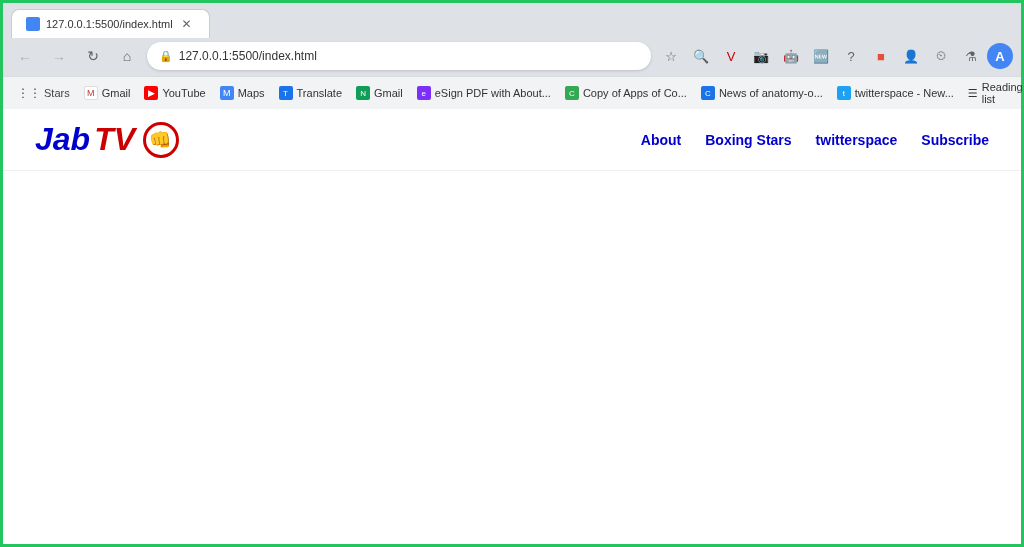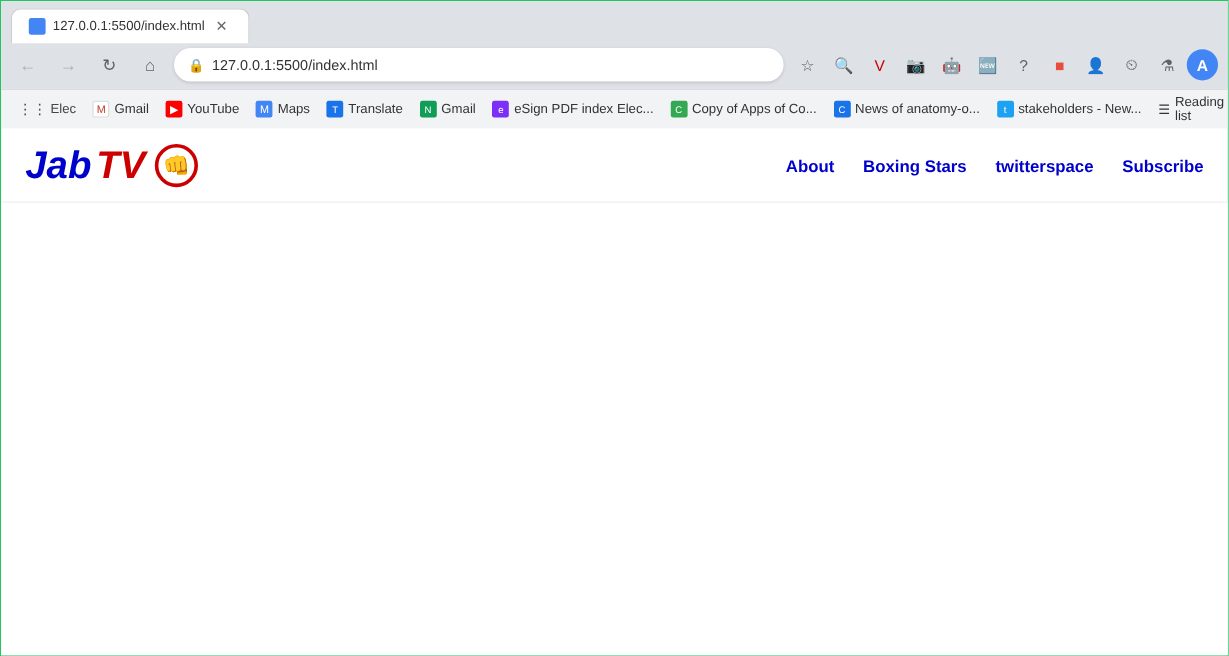--- a/index.html
+++ b/index.html
@@ -9,21 +9,21 @@
       background: #f0f0f0;
       display: flex;
       justify-content: center;
       align-items: flex-start;
     }
 
     .browser-window {
       width: 1024px;
       min-height: 547px;
       background: #fff;
-      border: 1px solid #22c55e;
+      border: 3px solid #22c55e;
       box-shadow: 0 2px 8px rgba(0,0,0,0.2);
       display: flex;
       flex-direction: column;
     }
 
     
     .chrome-ui {
       background: #dee1e6;
       flex-shrink: 0;
     }
@@ -200,21 +200,21 @@
       flex: 1;
       background: #fff;
       display: flex;
       flex-direction: column;
     }
 
     .site-header {
       display: flex;
       align-items: center;
       justify-content: space-between;
-      padding: 12px 20px;
+      padding: 12px 32px;
       border-bottom: 1px solid #eee;
     }
 
     .site-logo {
       display: flex;
       align-items: center;
       gap: 4px;
     }
 
     .logo-text-jab {
@@ -328,21 +328,21 @@
 
         <button class="chrome-icon-btn">⚗</button>
 
         <div class="avatar-circle">A</div>
       </div>
     </div>
 
     <div class="bookmarks-bar">
       <div class="bookmark-apps">
         <span style="font-size:12px;">⋮⋮</span>
-        <span>Elec</span>
+        <span>Stars</span>
       </div>
 
       <div class="bookmark-item">
         <span class="bk-favicon" style="background:#fff;border:1px solid #ddd;color:#c0392b;">M</span>
         <span>Gmail</span>
       </div>
 
       <div class="bookmark-item">
         <span class="bk-favicon bk-youtube">▶</span>
         <span>YouTube</span>
@@ -358,36 +358,36 @@
         <span>Translate</span>
       </div>
 
       <div class="bookmark-item">
         <span class="bk-favicon" style="background:#0f9d58;color:#fff;font-size:8px;">N</span>
         <span>Gmail</span>
       </div>
 
       <div class="bookmark-item">
         <span class="bk-favicon" style="background:#7b2ff7;color:#fff;font-size:8px;">e</span>
-        <span>eSign PDF index Elec...</span>
+        <span>eSign PDF with About...</span>
       </div>
 
       <div class="bookmark-item">
         <span class="bk-favicon" style="background:#34a853;color:#fff;font-size:8px;">C</span>
         <span>Copy of Apps of Co...</span>
       </div>
 
       <div class="bookmark-item">
         <span class="bk-favicon" style="background:#1a73e8;color:#fff;font-size:8px;">C</span>
         <span>News of anatomy-o...</span>
       </div>
 
       <div class="bookmark-item">
         <span class="bk-favicon" style="background:#1da1f2;color:#fff;font-size:8px;">t</span>
-        <span>stakeholders - New...</span>
+        <span>twitterspace - New...</span>
       </div>
 
       <div class="reading-list-btn">
         <span>☰</span>
         <span>Reading list</span>
       </div>
     </div>
   </div>
 
   <div class="website-content">

